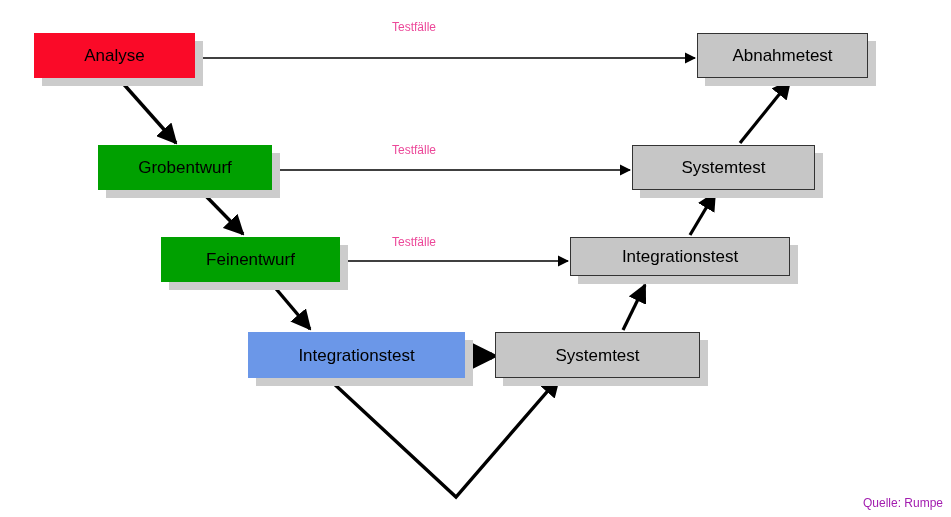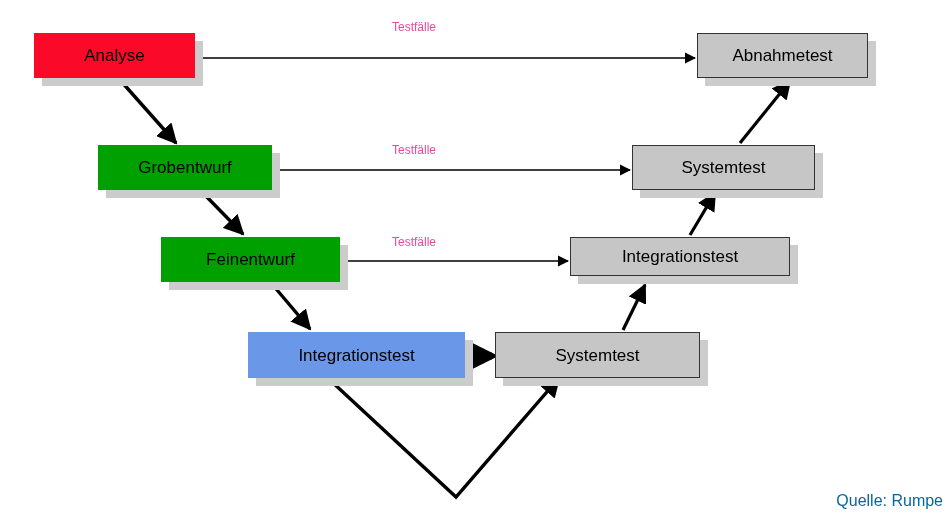--- a/index.html
+++ b/index.html
@@ -66,22 +66,22 @@
     position: absolute;
     font-size: 12px;
     color: #ec4899;
     white-space: nowrap;
     z-index: 4;
   }
   #source-note {
     position: absolute;
     right: 8px;
     bottom: 7px;
-    font-size: 16px;
-    color: #0369a1;
+    font-size: 12px;
+    color: #a21caf;
     white-space: nowrap;
     z-index: 4;
   }
 </style>
 </head>
 <body>
 
 <div id="canvas">
 
   <svg id="edge-layer" viewBox="0 0 951 517" width="951" height="517" xmlns="http://www.w3.org/2000/svg">

